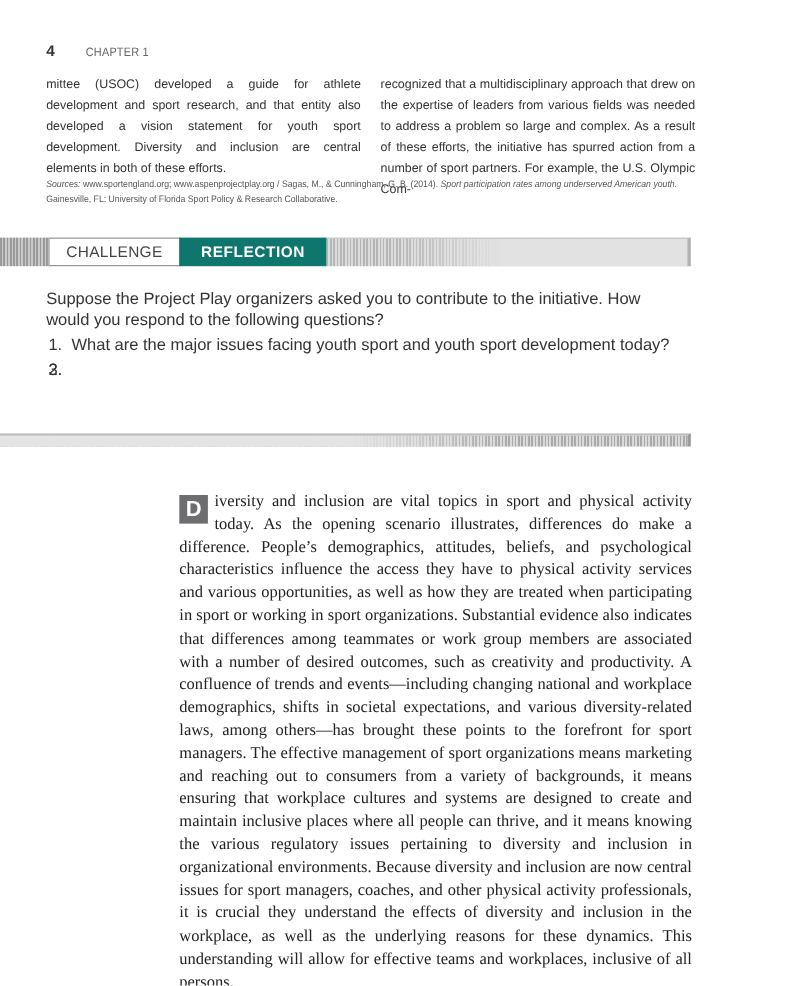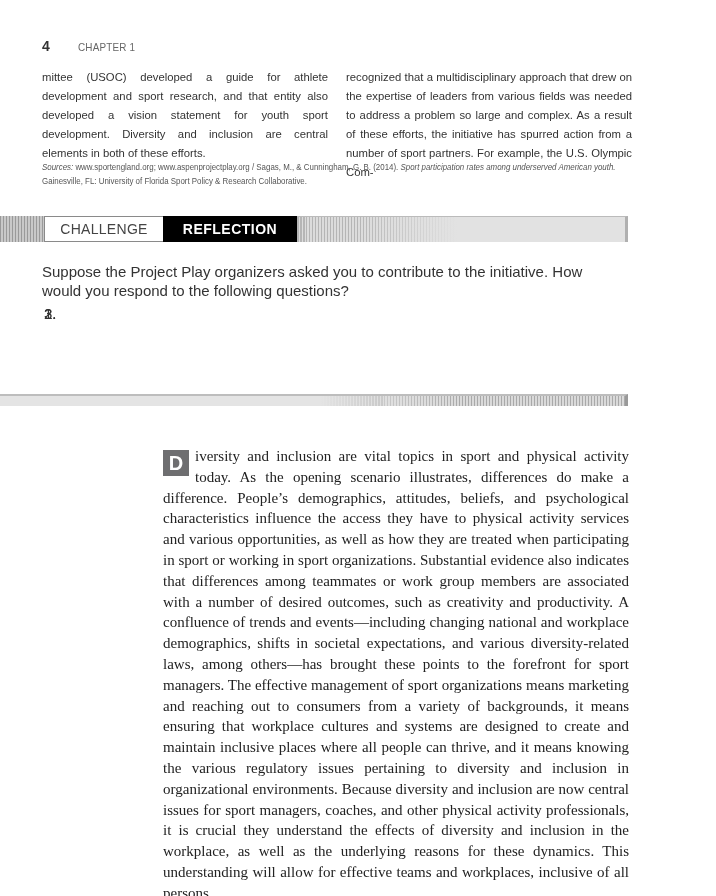--- a/index.html
+++ b/index.html
@@ -16,21 +16,21 @@
     .col p { margin: 0; }
 
     .sources { position: absolute; left: 42px; top: 160px; width: 590px; font-size: 8.6px; line-height: 14px; color: #555; transform: scaleX(0.92); transform-origin: left top; width: 640px; }
     .sources i { font-style: italic; }
 
     .banner { position: absolute; left: 0; top: 216px; width: 528px; height: 26px; }
     .banner-left-stripes { position: absolute; left: 0; top: 0; width: 44px; height: 26px;
       background: repeating-linear-gradient(90deg, #9a9a9a 0 1.5px, #c9c9c9 1.5px 3px); }
     .banner-challenge { position: absolute; left: 44px; top: 0; width: 118px; height: 24px; background: #fff; border: 1px solid #8a8a8a;
       font-size: 14px; color: #444; line-height: 24px; text-align: center; letter-spacing: 0.3px; }
-    .banner-reflection { position: absolute; left: 163px; top: 0; width: 134px; height: 26px; background: #000000;
+    .banner-reflection { position: absolute; left: 163px; top: 0; width: 134px; height: 26px; background: #0f766e;
       font-size: 14px; font-weight: bold; color: #ffffff; line-height: 26px; text-align: center; letter-spacing: 0.5px; }
     .banner-right { position: absolute; left: 297px; top: 0; width: 331px; height: 26px;
       background:
         linear-gradient(90deg, rgba(225,225,225,0) 0px, rgba(225,225,225,0) 60px, #e2e2e2 160px, #e2e2e2 100%),
         repeating-linear-gradient(90deg, #b5b5b5 0 1.5px, #dcdcdc 1.5px 3px);
       border-top: 1px solid #bbb; box-sizing: border-box; border-right: 3px solid #b0b0b0; }
 
     .reflection-body { position: absolute; left: 42px; top: 262px; width: 580px; font-size: 15px; line-height: 19px; color: #333; }
     .reflection-body .intro { margin: 0 0 4px 0; }
     .reflection-body ol { margin: 0; padding: 0; list-style: none; }
@@ -73,20 +73,21 @@
   <div class="banner-challenge">CHALLENGE</div>
   <div class="banner-reflection">REFLECTION</div>
   <div class="banner-right"></div>
 </div>
 
 <div class="reflection-body">
   <p class="intro">Suppose the Project Play organizers asked you to contribute to the initiative. How would you respond to the following questions?</p>
   <ol>
     <li>
       <span class="num">1.</span>
+      <span>What are the major issues facing youth sport and youth sport development today?</span>
     </li>
     <li>
       <span class="num">2.</span>
     </li>
     <li>
       <span class="num">3.</span>
     </li>
   </ol>
 </div>
 

